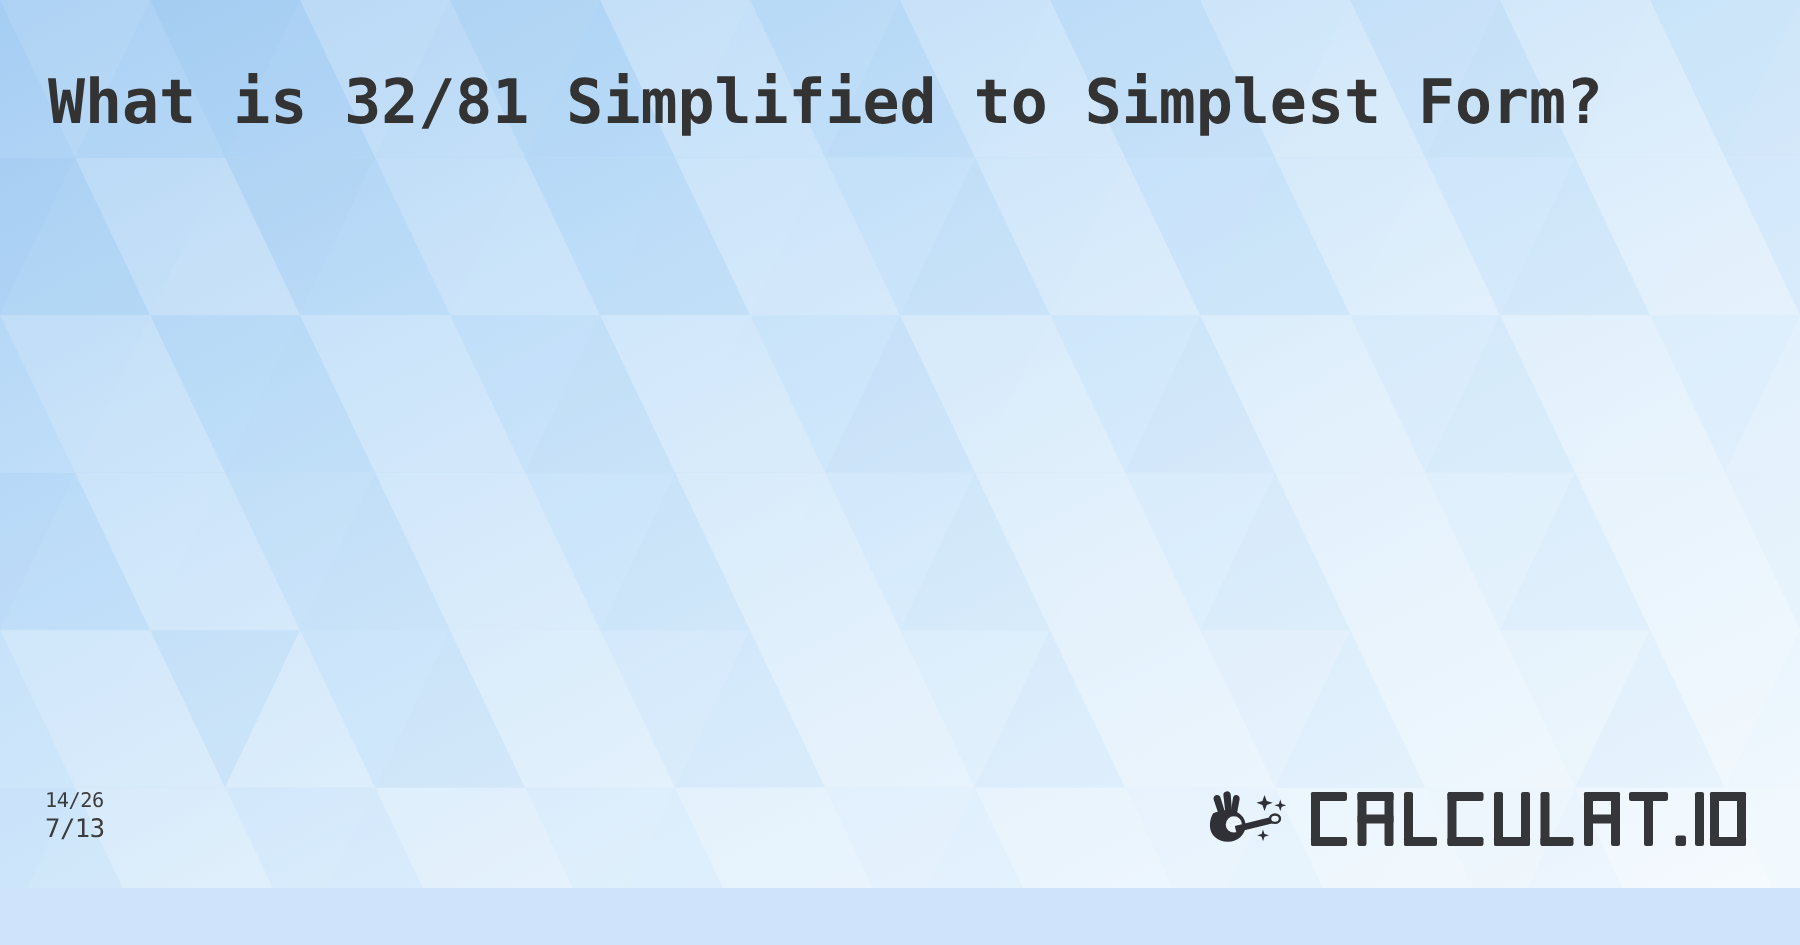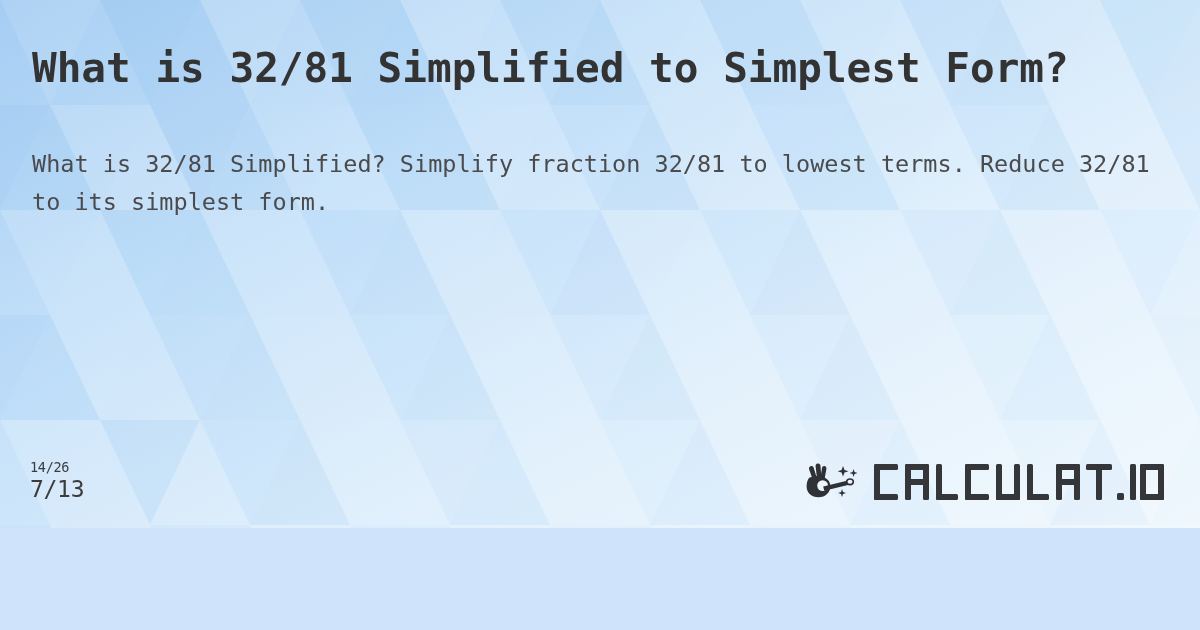--- a/index.html
+++ b/index.html
@@ -10,21 +10,21 @@
     width: 1200px;
     height: 630px;
     overflow: hidden;
     font-family: "DejaVu Sans Mono", "Liberation Mono", monospace;
     background: #cfe4fa;
   }
 
   #page {
     position: relative;
     width: 1200px;
-    height: 528px;
+    height: 592px;
     overflow: hidden;
     background: linear-gradient(135deg, #a8cef3 0%, #bcdcf8 22%, #d6eafb 48%, #e8f3fd 70%, #f2f8fe 100%);
   }
 
   
   #bg-pattern {
     position: absolute;
     inset: 0;
     width: 1200px;
     height: 630px;
@@ -99,21 +99,21 @@
     line-height: 1;
     color: #3b3c3e;
     margin-right: 14px;
     padding-bottom: 2px;
   }
   .reduction-badge .numer {
     font-size: 13.5px;
     letter-spacing: -0.3px;
   }
   .reduction-badge .denom {
-    font-size: 23px;
+    font-size: 17px;
     margin-top: 3px;
     letter-spacing: -0.3px;
   }
 
   .footer-title {
     font-size: 23.5px;
     font-weight: bold;
     color: #2f3033;
     letter-spacing: 0px;
     white-space: nowrap;
@@ -301,21 +301,20 @@
       <polygon points="1050,525 1150,525 1100,630" fill="#ffffff" opacity="0.36"></polygon>
       <polygon points="1000,630 1100,630 1050,525" fill="#e2f1fd" opacity="0.36"></polygon>
       <polygon points="1150,525 1200,525 1200,630" fill="#f5fbff" opacity="0.48"></polygon>
       <polygon points="1100,630 1200,630 1150,525" fill="#ffffff" opacity="0.38"></polygon>
     </g>
   </svg>
 
   <div id="content">
     <h1 class="page-title">What is 32/81 Simplified to Simplest Form?</h1>
 
-    <p class="page-subtitle">What is 32/81 Simplified? Simplify fraction 32/81 to lowest terms. Reduce 32/81 to its simplest form.</p>
 
   </div>
 
   <div id="footer">
 
     <div class="footer-left">
 
       <div class="reduction-badge">
         <span class="numer">14/26</span>
         <span class="denom">7/13</span>

